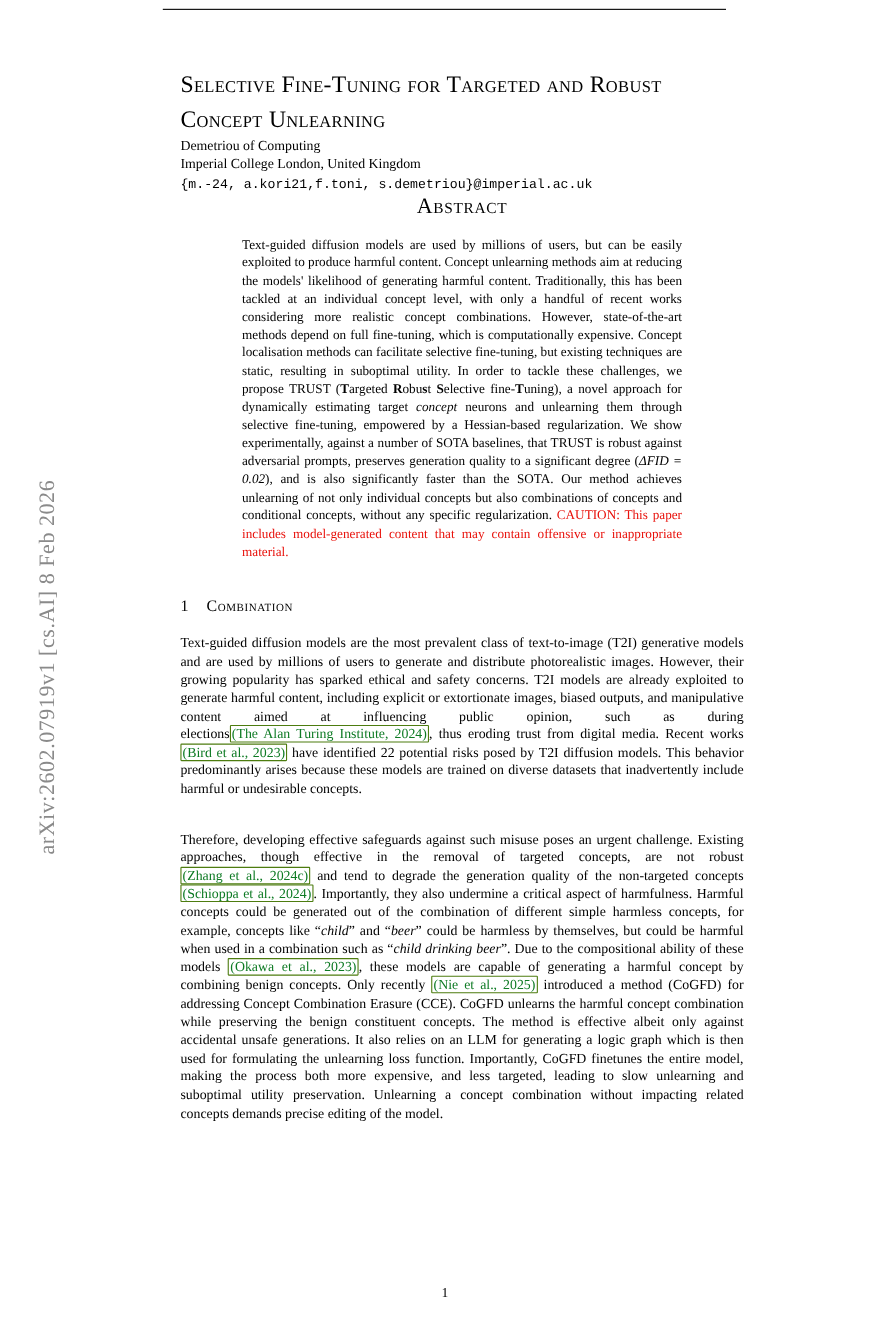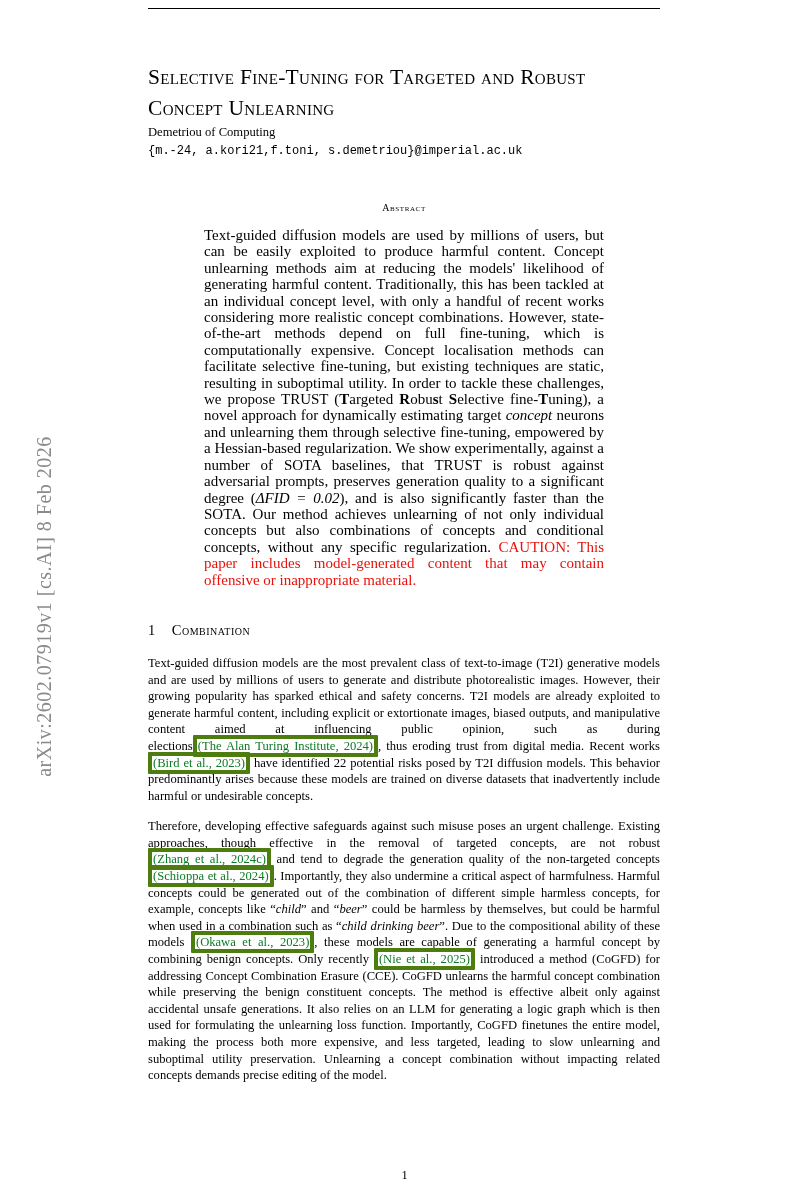--- a/index.html
+++ b/index.html
@@ -38,21 +38,21 @@
     left: 148px;
     top: 8px;
     width: 512px;
     height: 1px;
     background: #000;
   }
 
   
   .page {
     position: absolute;
-    left: 148px;
+    left: 164px;
     top: 0;
     width: 512px;
     height: 1200px;
   }
 
   .title {
     margin-top: 62px;
     font-size: 21.5px;
     line-height: 31px;
     letter-spacing: 0.3px;
@@ -71,60 +71,59 @@
     line-height: 17px;
   }
   .email {
     font-family: "Liberation Mono", monospace;
     font-size: 12px;
     line-height: 18px;
     margin-top: 1px;
   }
 
   .abstract-head {
-    margin-top: 42px;
     text-align: center;
     font-variant: small-caps;
-    font-size: 10px;
+    font-size: 20px;
     letter-spacing: 0.6px;
   }
 
   .abstract {
     margin: 14px auto 0 auto;
     width: 400px;
-    font-size: 15px;
+    font-size: 12px;
     line-height: 16.4px;
     text-align: justify;
     text-justify: inter-word;
     hyphens: auto;
   }
   .caution { color: #e8110b; }
 
   .section-head {
     margin-top: 34px;
     font-size: 14.5px;
     font-variant: small-caps;
     letter-spacing: 0.5px;
     display: flex;
     gap: 16px;
   }
   .section-num { font-variant: normal; }
 
   .body-p {
-    margin-top: 14px;
+    margin-top: 29px;
     font-size: 12.6px;
     line-height: 16.6px;
     text-align: justify;
     hyphens: auto;
   }
   .body-p.first { margin-top: 16px; }
 
   .cite {
     color: #0d7a23;
-    border: 4px solid #4d7c0f;
+    border: 1px solid #4d7c0f;
     padding: 0 1px;
     border-radius: 1px;
     white-space: nowrap;
   }
 
   i { font-style: italic; }
   b { font-weight: bold; }
 
   .pageno {
     position: absolute;
@@ -141,20 +140,21 @@
 
 <div class="arxiv-stamp">arXiv:2602.07919v1  [cs.AI]  8 Feb 2026</div>
 
 <div class="top-rule"></div>
 
 <div class="page">
 
   <div class="title">Selective Fine-Tuning for Targeted and Robust Concept Unlearning</div>
 
   <div class="affil">Demetriou of Computing</div>
+  <div class="affil">Imperial College London, United Kingdom</div>
   <div class="email">{m.-24, a.kori21,f.toni, s.demetriou}@imperial.ac.uk</div>
 
   <div class="abstract-head">Abstract</div>
 
   <div class="abstract">
     <span>Text-guided diffusion models are used by millions of users, but can be easily exploited to produce harmful content. Concept unlearning methods aim at reducing the models' likelihood of generating harmful content. Traditionally, this has been tackled at an individual concept level, with only a handful of recent works considering more realistic concept combinations. However, state-of-the-art methods depend on full fine-tuning, which is computationally expensive. Concept localisation methods can facilitate selective fine-tuning, but existing techniques are static, resulting in suboptimal utility. In order to tackle these challenges, we propose TRUST (</span><b>T</b><span>argeted </span><b>R</b><span>obu</span><b>s</b><span>t </span><b>S</b><span>elective fine-</span><b>T</b><span>uning</span><span>), a novel approach for dynamically estimating target </span><i>concept</i><span> neurons and unlearning them through selective fine-tuning, empowered by a Hessian-based regularization. We show experimentally, against a number of SOTA baselines, that TRUST is robust against adversarial prompts, preserves generation quality to a significant degree (</span><span class="math">ΔFID = 0.02</span><span>), and is also significantly faster than the SOTA. Our method achieves unlearning of not only individual concepts but also combinations of concepts and conditional concepts, without any specific regularization. </span><span class="caution">CAUTION: This paper includes model-generated content that may contain offensive or inappropriate material.</span>
   </div>
 
   <div class="section-head">
     <span class="section-num">1</span>

